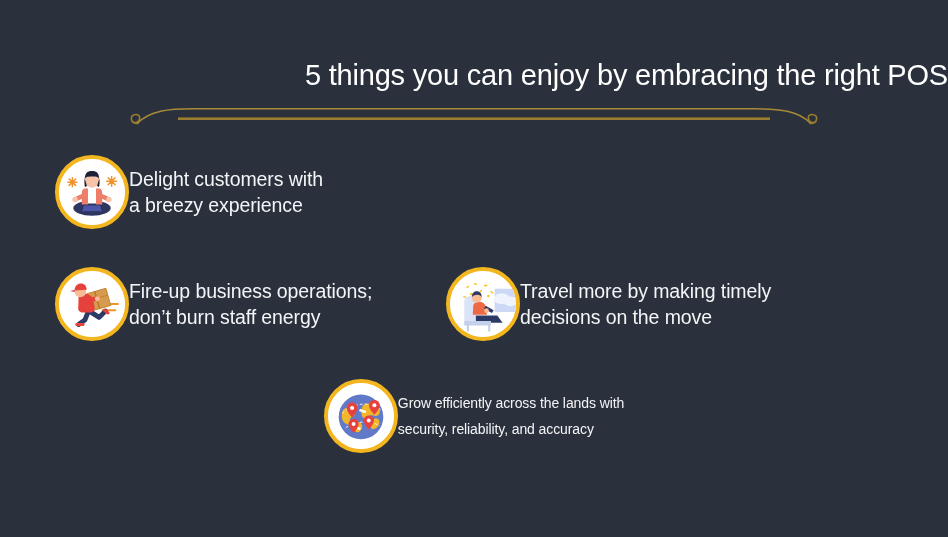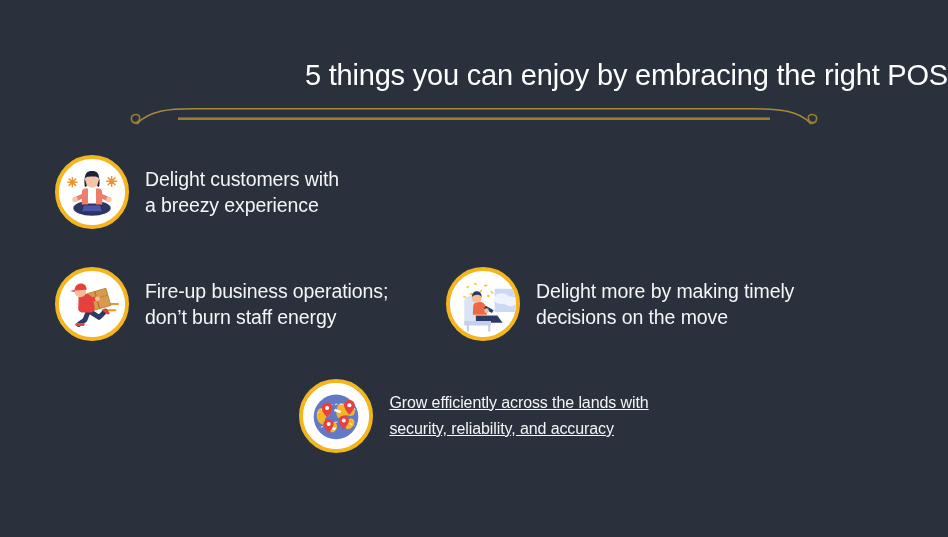--- a/index.html
+++ b/index.html
@@ -57,21 +57,20 @@
     flex-direction: row;
     align-items: flex-start;
   }
   .row-top { margin-bottom: 38px; }
   .row-bottom { justify-content: center; }
 
   .item {
     display: flex;
     flex-direction: row;
     align-items: center;
-    gap: 16px;
   }
   .col-left  { width: 423px; padding-left: 55px; box-sizing: border-box; }
   .col-right { width: 470px; padding-left: 23px; box-sizing: border-box; }
   .item-center { padding-left: 0; }
 
   .icon-badge {
     position: relative;
     width: 74px;
     height: 74px;
     min-width: 74px;
@@ -83,21 +82,21 @@
   }
   .icon-badge svg { display: block; width: 100%; height: 100%; }
 
   .item-text {
     color: #f4f5f7;
     font-size: 19.5px;
     line-height: 26.5px;
     letter-spacing: -0.1px;
     white-space: pre-line;
   }
-  .item-center .item-text { font-size: 16px; text-decoration: underline; }
+  .item-center .item-text { font-size: 14px; }
 </style>
 </head>
 <body>
 
 <div class="slide">
 
   <div class="title-block">
     <h1 class="slide-title">5 things you can enjoy by embracing the right POS</h1>
 
     <svg class="divider" viewBox="0 0 716 26" aria-hidden="true">
@@ -226,21 +225,21 @@
             <path d="M28 36 c5 -3 11 -1 12 4 l1.5 9 h-16 l0.5 -9 c0 -2 1 -3.4 2 -4 z" fill="#ed6a45"></path>
 
             <path d="M33 42 L41 44" stroke="#ed6a45" stroke-width="4.4" fill="none" stroke-linecap="round"></path>
             <path d="M40 39 l9 5 l-2 3 l-9 -5 z" fill="#2e3a66"></path>
             <circle cx="41" cy="44.5" r="2.6" fill="#f7bb95"></circle>
 
             <circle cx="30" cy="30" r="5.6" fill="#f7bb95"></circle>
             <path d="M24.6 29.5 C24.6 24.5 27 22.6 30.2 22.6 C33.6 22.6 35.6 25 35.6 29.5 C34 27 32 26.5 29 26.8 C26.6 27 25.2 27.8 24.6 29.5 Z" fill="#2e3a66"></path>
           </svg>
         </div>
-        <div class="item-text">Delight more by making timely
+        <div class="item-text">Travel more by making timely
 decisions on the move</div>
       </div>
     </div>
 
     <div class="row row-bottom">
       <div class="item item-center">
         <div class="icon-badge">
           <svg viewBox="0 0 74 74">
             <circle cx="37" cy="37" r="37" fill="#ffffff"></circle>
             <circle cx="37" cy="38" r="25" fill="#6279c8"></circle>

